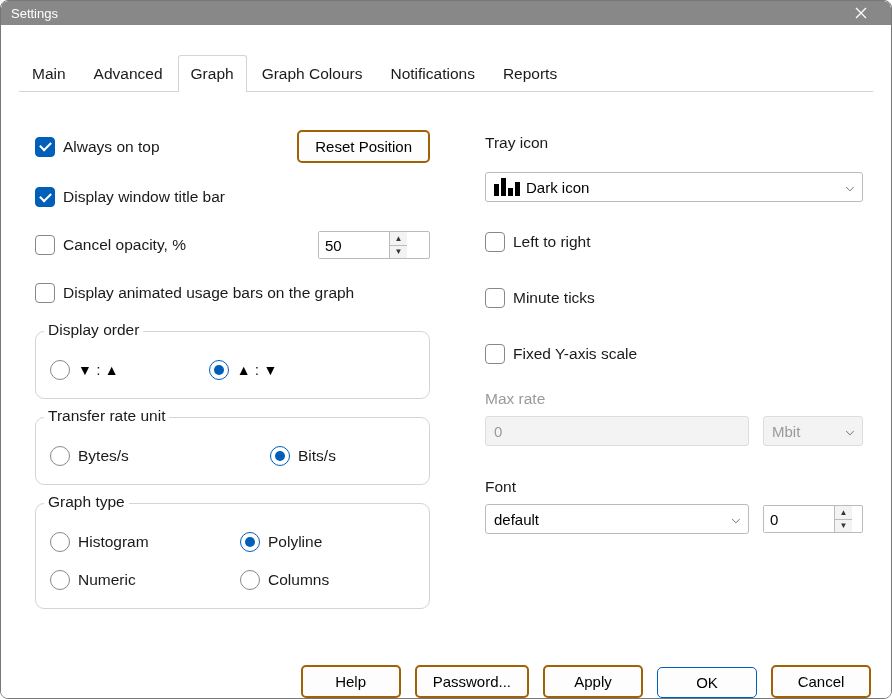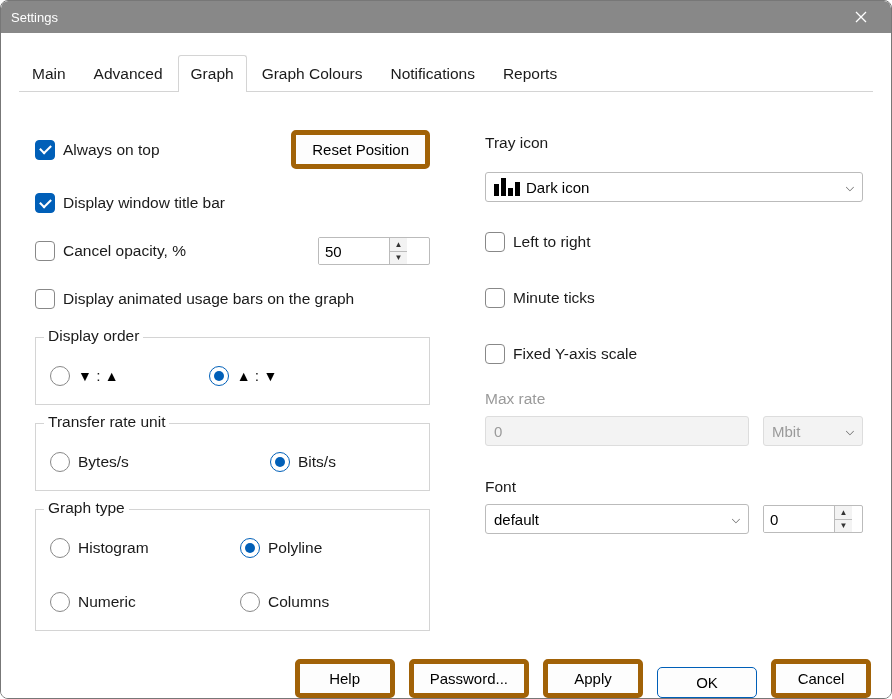--- a/index.html
+++ b/index.html
@@ -1,42 +1,42 @@
 <!DOCTYPE html>
 <html><head>
 <meta charset="utf-8">
 <style>
   * { box-sizing: border-box; font-family: "Segoe UI", Arial, sans-serif; }
   html, body { margin: 0; padding: 0; }
   body { background: #fff; width: 892px; height: 699px; overflow: hidden; position: relative; border: 1px solid #777; border-radius: 8px; }
-  .titlebar { height: 32px; background: #888888; color: #fff; display: flex; align-items: center; padding: 0 10px; font-size: 13px; border-radius: 7px 7px 0 0; }
+  .titlebar { height: 24px; background: #888888; color: #fff; display: flex; align-items: center; padding: 0 10px; font-size: 13px; border-radius: 7px 7px 0 0; }
   .titlebar .title { flex: 1; }
   .titlebar .close { width: 40px; display: flex; align-items: center; justify-content: center; cursor: pointer; font-size: 15px; }
   .content { position: absolute; top: 32px; left: 0; right: 0; bottom: 0; background: #fff; }
   .tabbar { display: flex; align-items: flex-start; padding: 22px 18px 0 18px; font-size: 15.5px; color: #1a1a1a; }
   .tab { padding: 9px 12px 9px 12px; margin-right: 2px; border: 1px solid transparent; border-bottom: none; position: relative; cursor: pointer; }
   .tab.active { border-color: #d4d4d4; background: #fff; z-index: 2; border-radius: 3px 3px 0 0; }
   .tabline { border-bottom: 1px solid #d4d4d4; margin: 0 18px; position: relative; top: -1px; z-index: 1; }
   .two-cols { display: flex; gap: 55px; padding: 37px 28px 0 34px; }
   .col { display: flex; flex-direction: column; }
   .col.left { width: 395px; }
   .col.right { flex: 1; }
   .row { display: flex; align-items: center; min-height: 28px; }
   .chk { width: 20px; height: 20px; border: 1px solid #888; border-radius: 4px; background: #fff; display: inline-flex; align-items: center; justify-content: center; margin-right: 8px; flex-shrink: 0; }
   .chk.checked { background: #005fb8; border-color: #005fb8; }
   .chk.checked::after { content: ""; width: 5px; height: 9px; border: solid #fff; border-width: 0 2px 2px 0; transform: rotate(45deg) translate(-1px, -1px); }
   .lbl { font-size: 15.5px; color: #1a1a1a; }
-  .btn { border: 5px solid #a16207; border-radius: 5px; background: #fdfdfd; padding: 6px 16px; font-size: 15px; cursor: pointer; text-align: center; }
+  .btn { border: 2px solid #a16207; border-radius: 5px; background: #fdfdfd; padding: 6px 16px; font-size: 15px; cursor: pointer; text-align: center; }
   .btn.primary { border: 1px solid #005fb8; }
   .spinbox { display: flex; border: 1px solid #bbb; border-radius: 2px; height: 28px; overflow: hidden; }
   .spinbox input { border: 0; width: 70px; padding: 0 6px; font-size: 15px; outline: none; }
   .spinbox .arrows { width: 18px; display: flex; flex-direction: column; border-left: 1px solid #bbb; }
   .spinbox .arrows div { flex: 1; display: flex; align-items: center; justify-content: center; font-size: 8px; color: #333; cursor: pointer; background: #f3f3f3; }
   .spinbox .arrows div:first-child { border-bottom: 1px solid #bbb; }
-  .group { border: 1px solid #d4d4d4; border-radius: 0; position: relative; margin-top: 18px; padding: 18px 14px 14px 14px; }
+  .group { border: 1px solid #d4d4d4; border-radius: 9px; position: relative; margin-top: 18px; padding: 18px 14px 14px 14px; }
   .group .legend { position: absolute; top: -11px; left: 8px; background: #fff; padding: 0 4px; font-size: 15.5px; color: #1a1a1a; }
   .radio { width: 20px; height: 20px; border: 1px solid #888; border-radius: 50%; display: inline-flex; align-items: center; justify-content: center; margin-right: 8px; flex-shrink: 0; background: #fff; }
   .radio.checked { border-color: #005fb8; }
   .radio.checked::after { content: ""; width: 10px; height: 10px; border-radius: 50%; background: #005fb8; }
   .rightlabel { font-size: 15.5px; color: #1a1a1a; margin-bottom: 8px; }
   .rightlabel.disabled { color: #9a9a9a; }
   .select { border: 1px solid #bbb; border-radius: 3px; height: 30px; display: flex; align-items: center; padding: 0 8px; font-size: 15px; background: #fff; cursor: pointer; position: relative; }
   .select .caret { margin-left: auto; font-size: 11px; color: #555; }
   .select.disabled { background: #f3f3f3; color: #9a9a9a; border-color: #ddd; cursor: default; }
   .barsicon { display: inline-flex; align-items: flex-end; gap: 2px; margin-right: 6px; }
@@ -132,21 +132,21 @@
           </div>
           <div class="row">
             <span class="radio checked"></span>
             <span class="lbl">Bits/s</span>
           </div>
         </div>
       </div>
 
       <div class="group">
         <div class="legend">Graph type</div>
-        <div style="display:grid; grid-template-columns: 190px 1fr; row-gap:26px; padding-top:6px;">
+        <div style="display:grid; grid-template-columns: 190px 1fr; row-gap:10px; padding-top:6px;">
           <div class="row">
             <span class="radio"></span>
             <span class="lbl">Histogram</span>
           </div>
           <div class="row">
             <span class="radio checked"></span>
             <span class="lbl">Polyline</span>
           </div>
           <div class="row">
             <span class="radio"></span>

